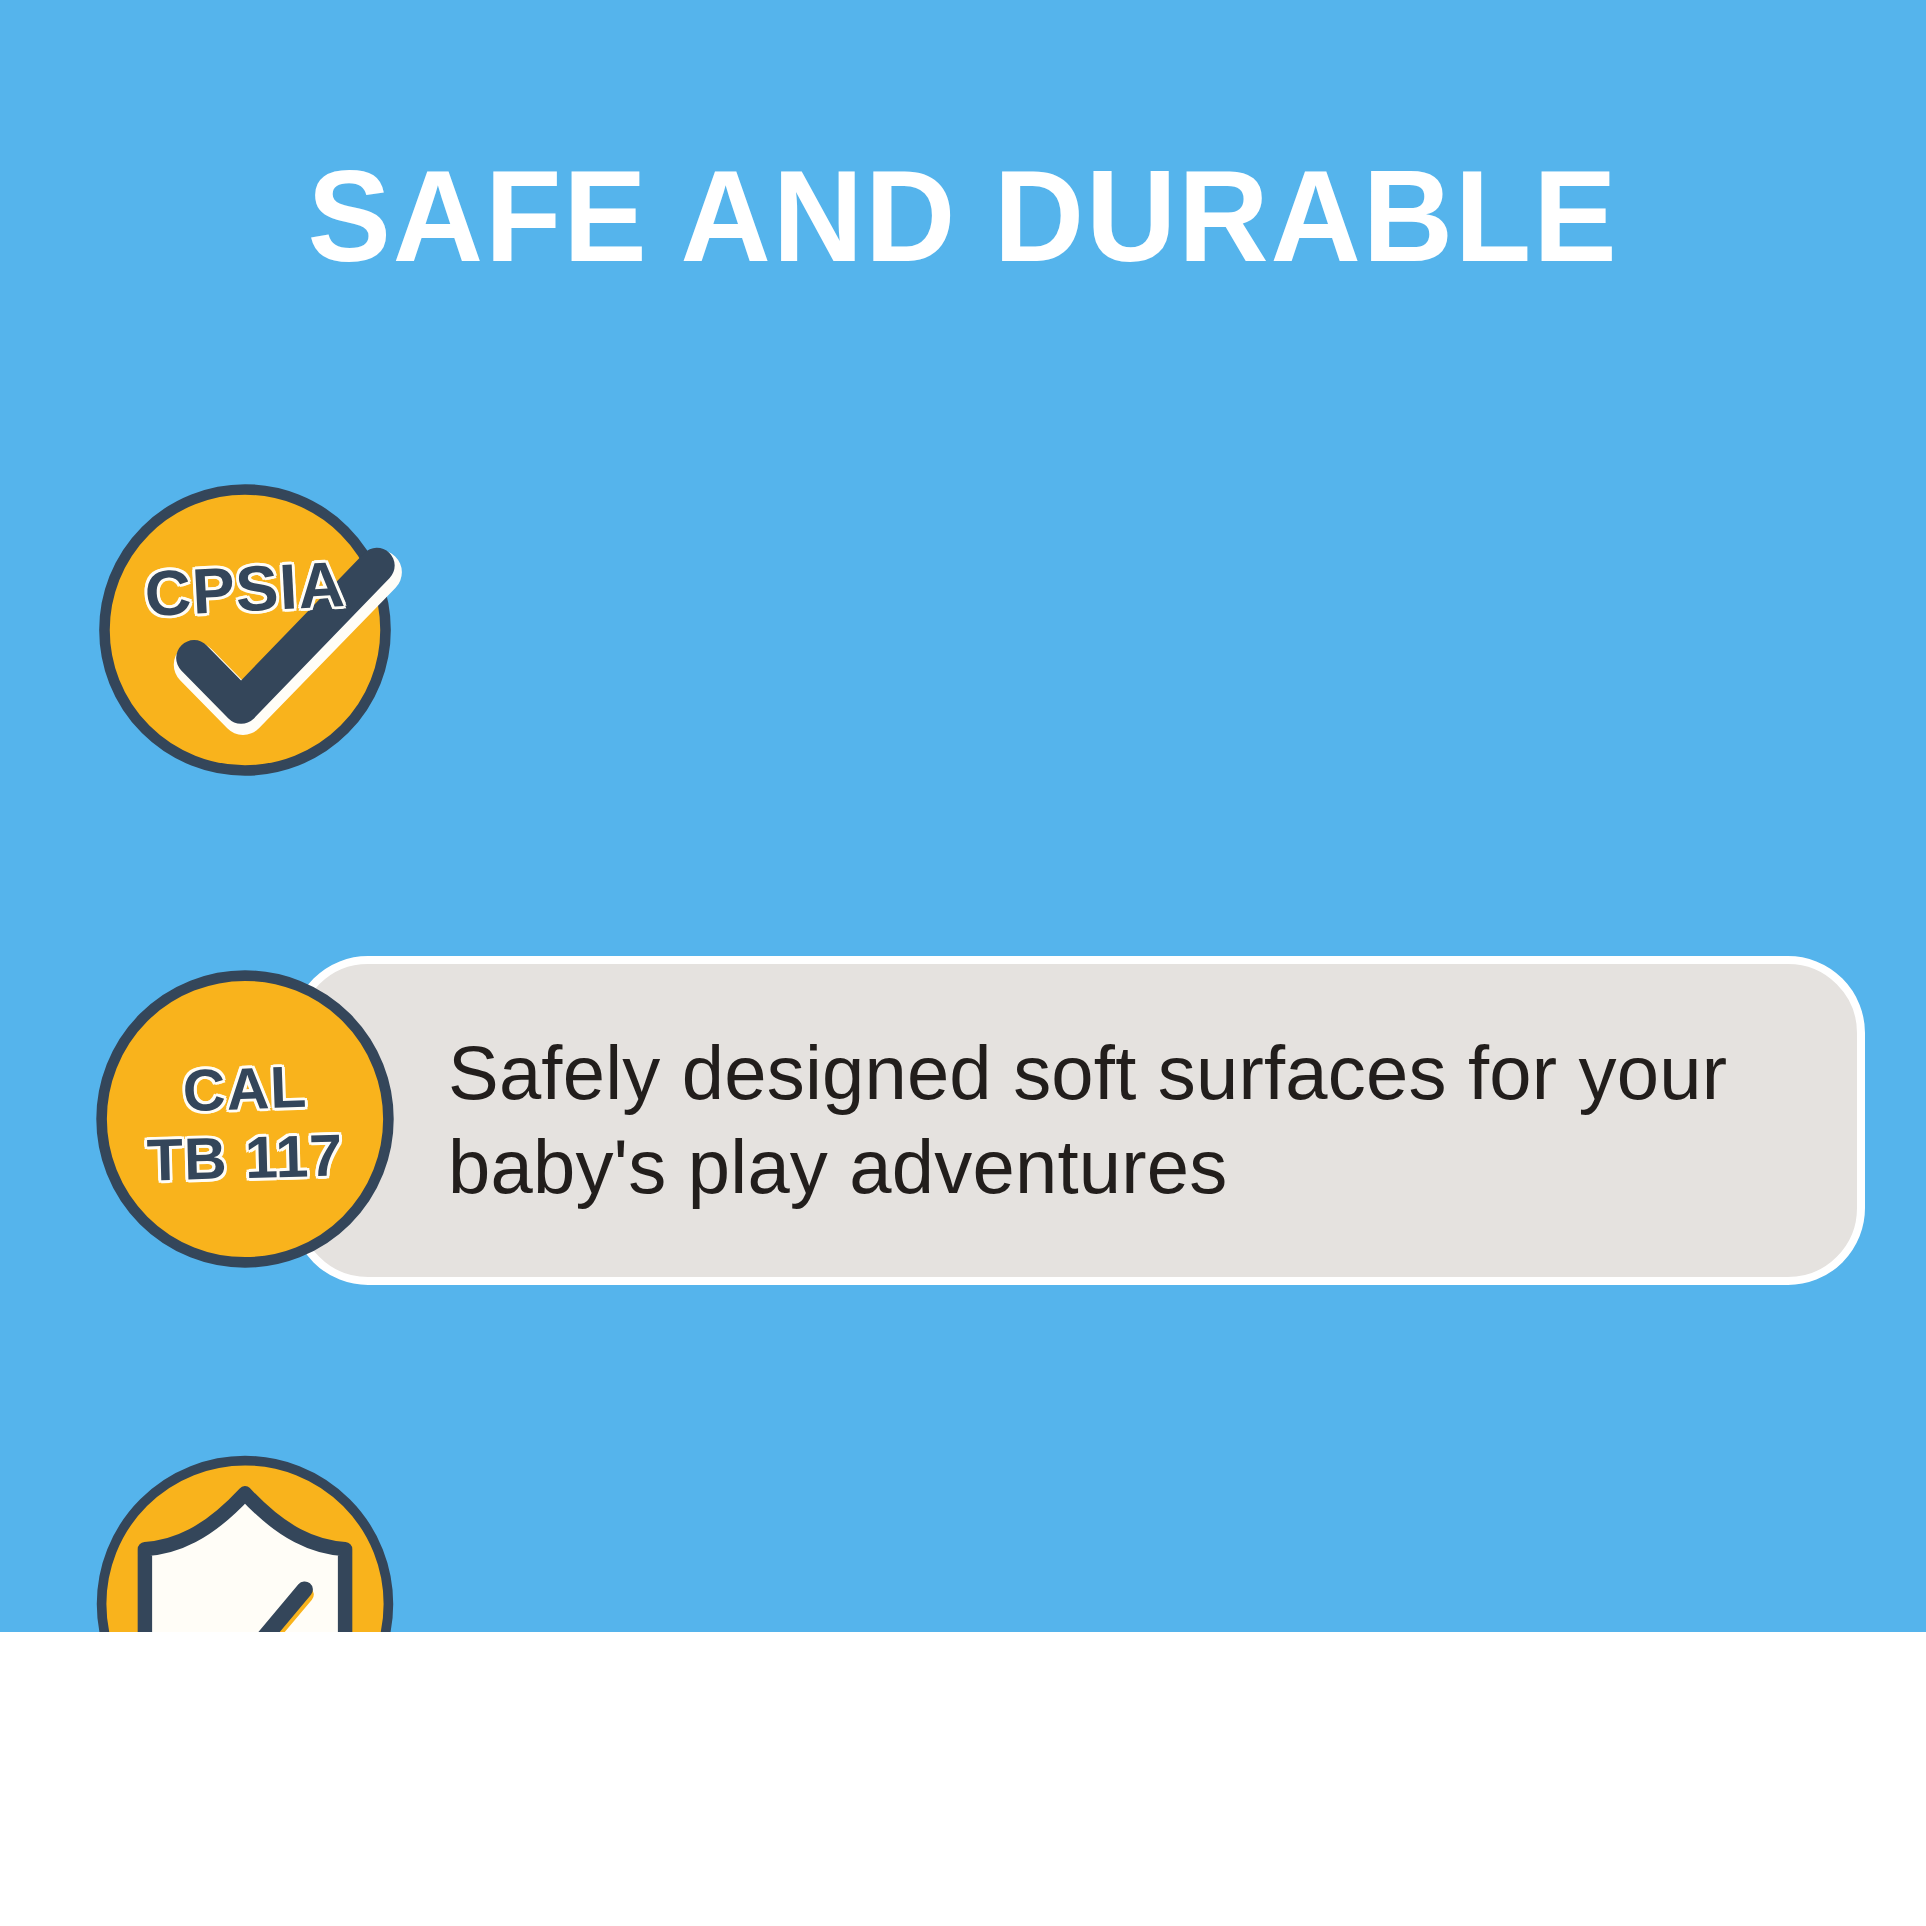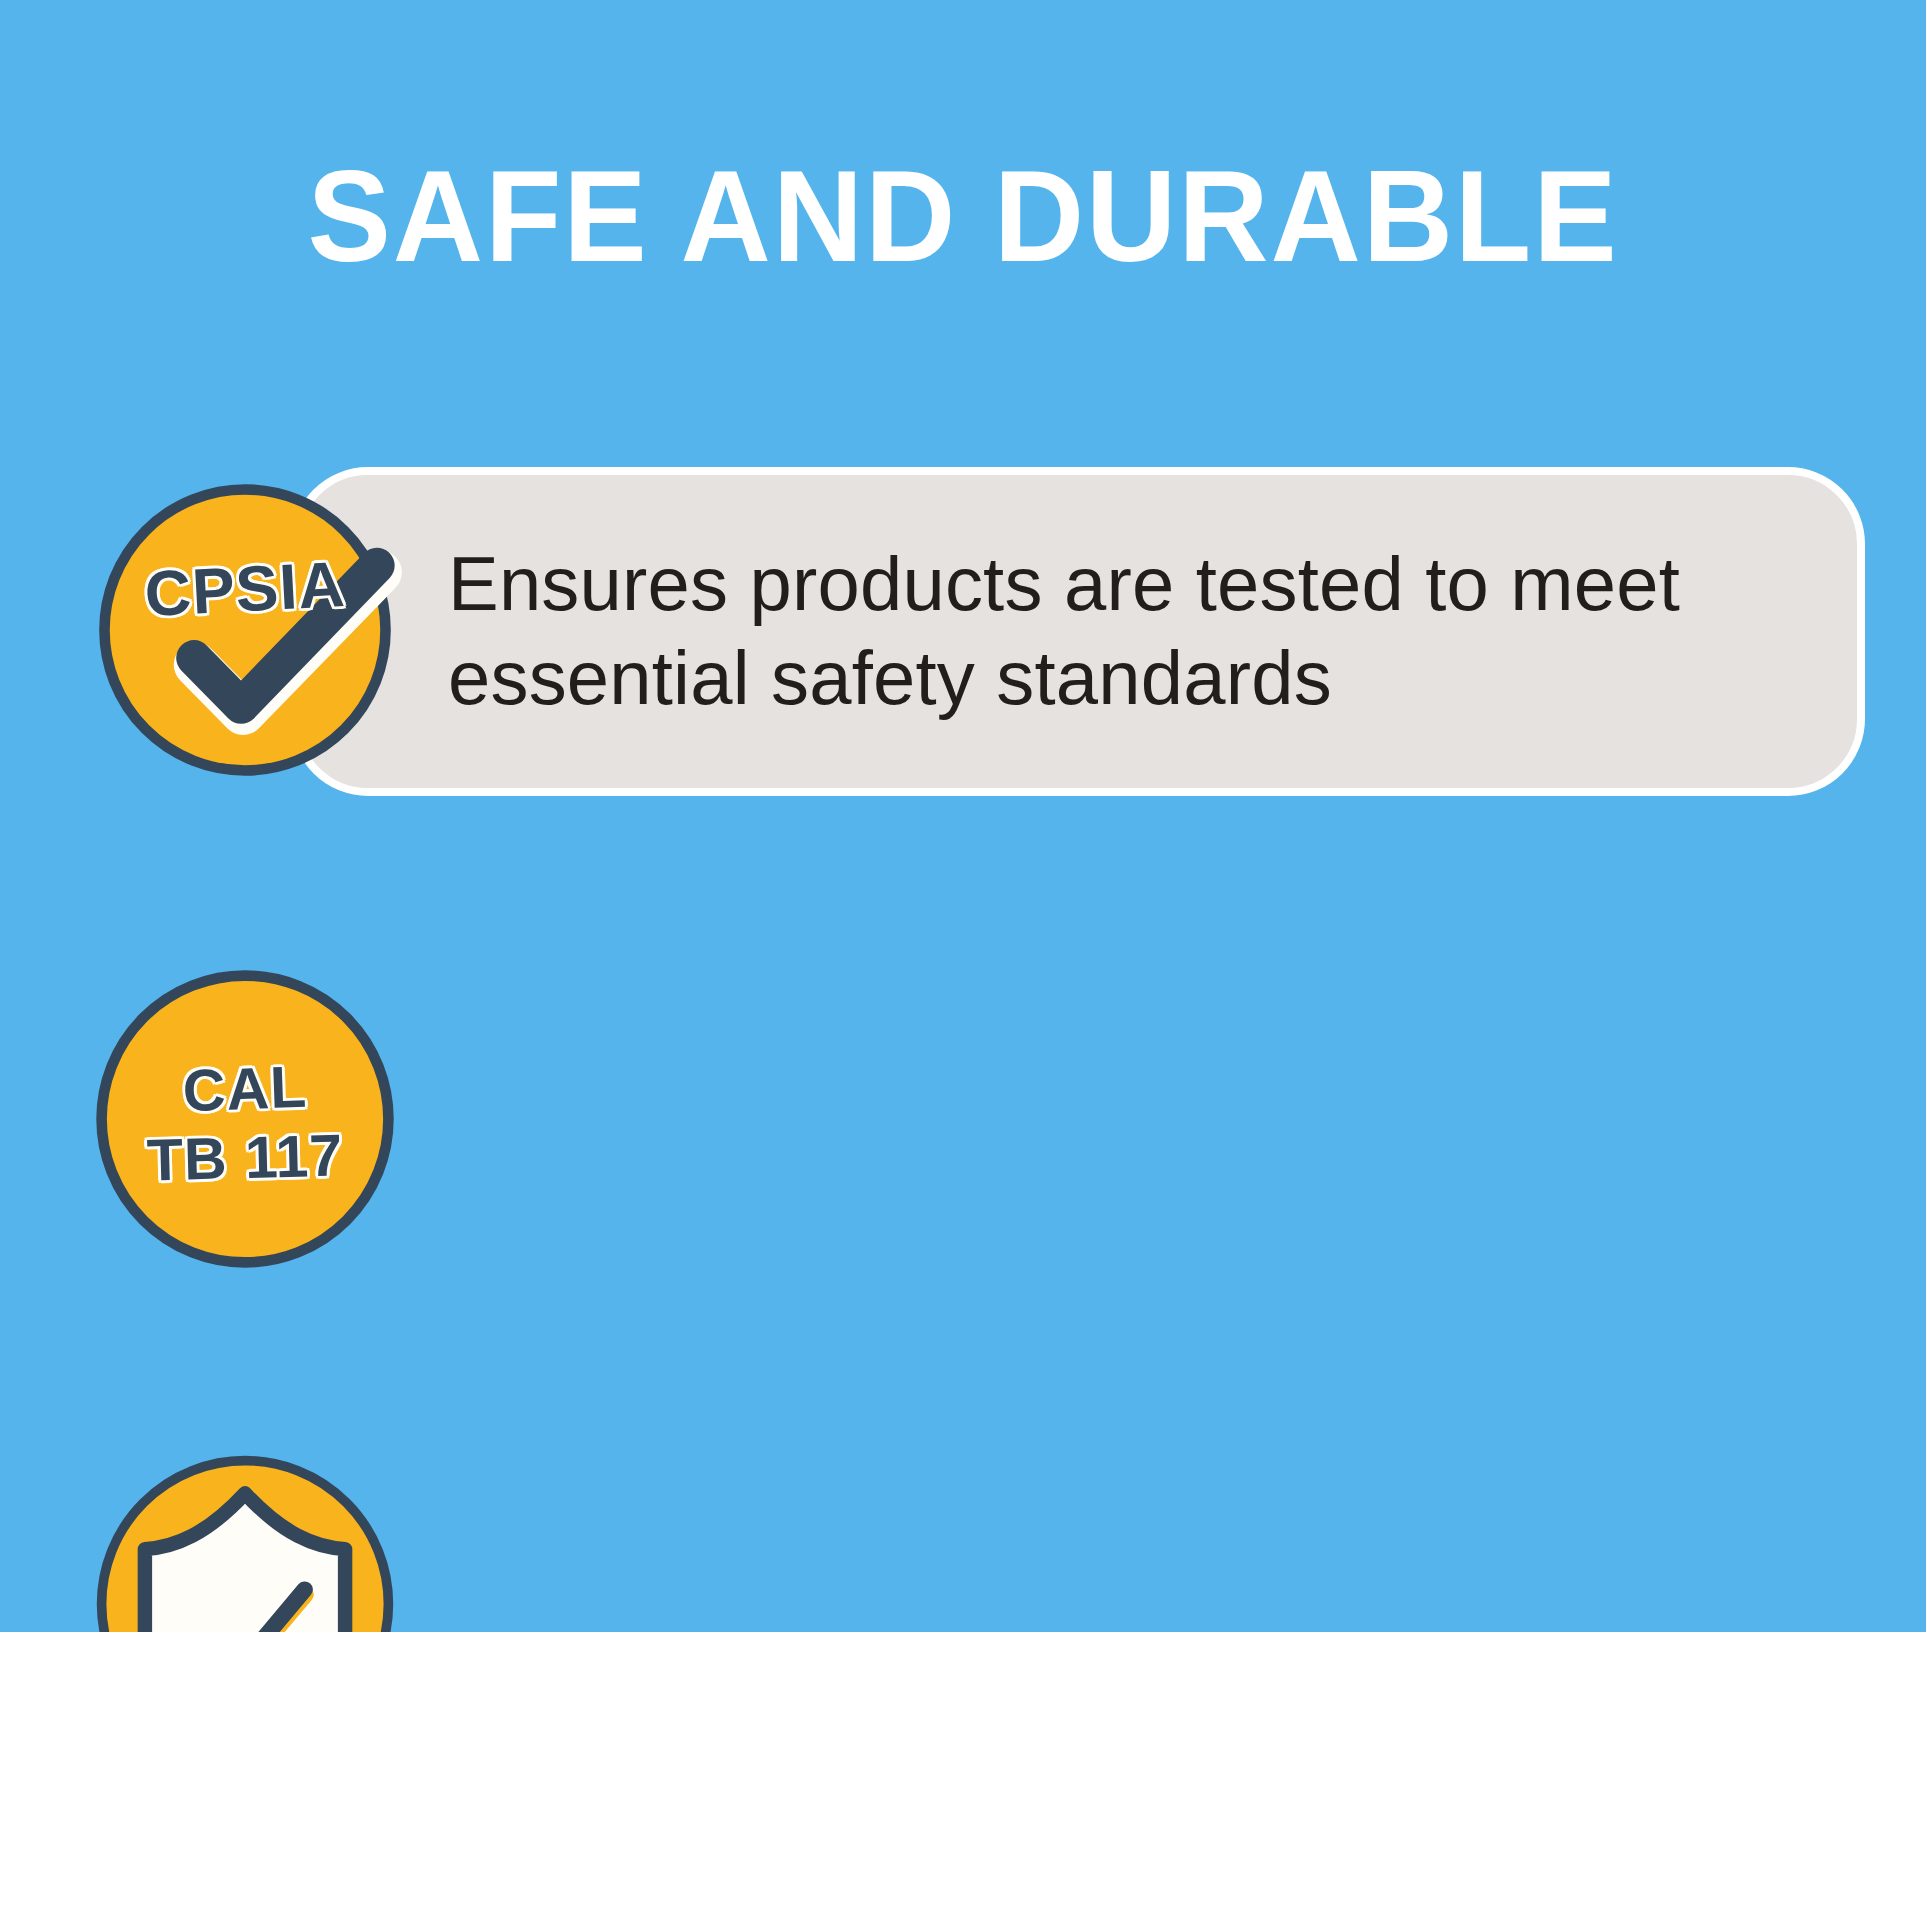--- a/index.html
+++ b/index.html
@@ -123,40 +123,40 @@
 </style>
 </head>
 <body>
 
 <div id="canvas">
 
   <div id="title">SAFE AND DURABLE</div>
 
   <div class="feature-row" id="row-1">
 
-    <div class="card">
-      <div class="card-text">Ensures products are tested to meet essential safety standards</div>
-    </div>
 
     <div class="badge">
       <svg viewBox="0 0 640 640" xmlns="http://www.w3.org/2000/svg">
 
         <circle cx="320" cy="320" r="292" fill="#F9B31C" stroke="#34465A" stroke-width="22"></circle>
 
         <path d="M218 392 L316 492 L600 200" fill="none" stroke="#FFFDF7" stroke-width="92" stroke-linecap="round" stroke-linejoin="round"></path>
 
         <path d="M214 378 L312 478 L594 186" fill="none" stroke="#34465A" stroke-width="74" stroke-linecap="round" stroke-linejoin="round"></path>
       </svg>
       <div class="badge-label" id="badge-1-label">CPSIA</div>
     </div>
 
   </div>
 
   <div class="feature-row" id="row-2">
 
+    <div class="card">
+      <div class="card-text">Safely designed soft surfaces for your baby's play adventures</div>
+    </div>
 
     <div class="badge">
       <svg viewBox="0 0 640 640" xmlns="http://www.w3.org/2000/svg">
         <circle cx="320" cy="320" r="298" fill="#F9B31C" stroke="#34465A" stroke-width="22"></circle>
       </svg>
       <div class="badge-label badge-label-two-line">
         <span class="ln ln-1">CAL</span>
         <span class="ln ln-2">TB  117</span>
       </div>
     </div>

